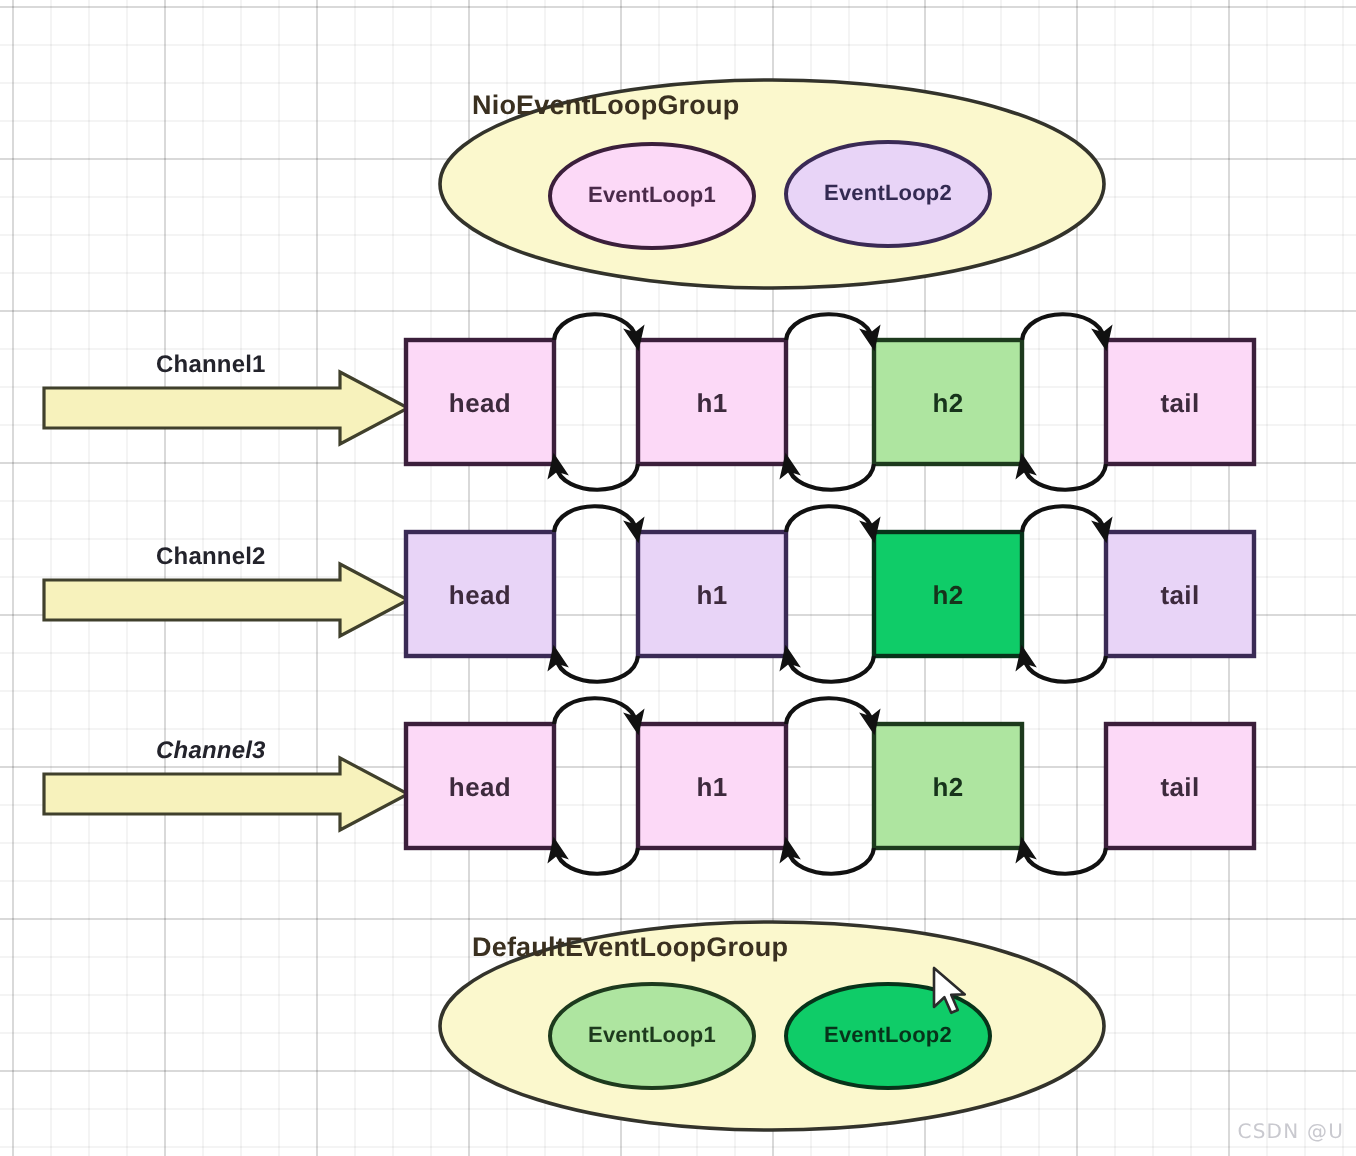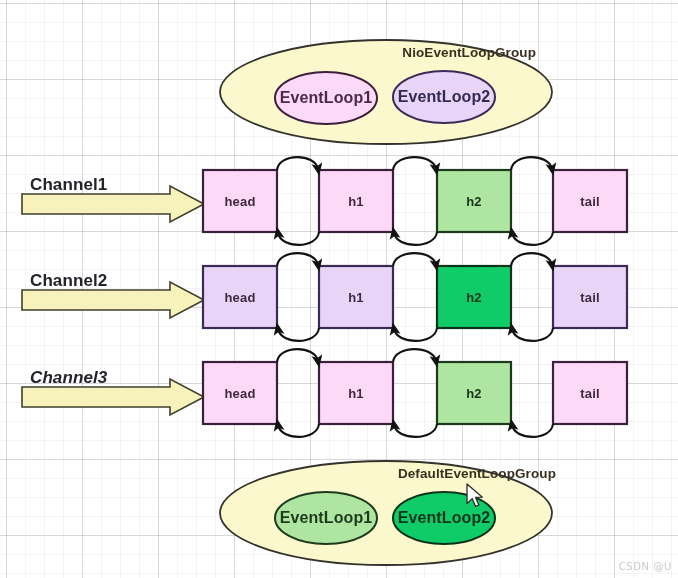--- a/index.html
+++ b/index.html
@@ -29,33 +29,34 @@
     font-weight:bold;
     color:#3d2a3d;
     pointer-events:none;
     letter-spacing:.2px;
     border-radius:20px;
   }
   .box-label{font-size:13px;}
   .h2-label{color:#17331b;}
   .ch-label{
     position:absolute;
-    font-size:17px;font-weight:bold;color:#23232b;
+    font-size:12px;font-weight:bold;color:#23232b;
     letter-spacing:.1px;
+    margin-left:48px;
   }
   .group-title{
     position:absolute;
     font-size:13.5px;font-weight:bold;color:#3a3020;
-    text-align:right;
+    text-align:left;
     letter-spacing:.1px;
   }
   .loop-label{
     position:absolute;
     display:flex;align-items:center;justify-content:center;
-    font-size:16px;font-weight:bold;
+    font-size:11px;font-weight:bold;
     letter-spacing:.1px;
   }
   .loop-pink{color:#4a2a4a;}
   .loop-purple{color:#332a52;}
   .loop-lgreen{color:#1d3a1d;}
   .loop-dgreen{color:#07331a;}
   .watermark{
     position:absolute;right:6px;bottom:6px;
     font-size:10px;color:#c9c9cf;letter-spacing:.6px;
     font-family:"DejaVu Sans", sans-serif;
@@ -130,21 +131,21 @@
   <div class="ch-label" style="left: 30px; top: 368px; font-style: italic;">Channel3</div>
   <div class="node-label box-label" style="left: 203px; top: 362px; width: 74px; height: 62px;">head</div>
   <div class="node-label box-label" style="left: 319px; top: 362px; width: 74px; height: 62px;">h1</div>
   <div class="node-label box-label h2-label" style="left: 437px; top: 362px; width: 74px; height: 62px;">h2</div>
   <div class="node-label box-label" style="left: 553px; top: 362px; width: 74px; height: 62px;">tail</div>
 
   <div class="group-title" style="left: 236px; top: 45px; width: 300px; height: 18px;">NioEventLoopGroup</div>
   <div class="loop-label loop-pink" style="left: 275px; top: 72px; width: 102px; height: 52px;">EventLoop1</div>
   <div class="loop-label loop-purple" style="left: 393px; top: 71px; width: 102px; height: 52px;">EventLoop2</div>
 
-  <div class="group-title" style="left: 236px; top: 466px; width: 300px; height: 18px; padding-left: 20px;">DefaultEventLoopGroup</div>
+  <div class="group-title" style="left: 236px; top: 466px; width: 300px; height: 18px;">DefaultEventLoopGroup</div>
   <div class="loop-label loop-lgreen" style="left: 275px; top: 492px; width: 102px; height: 52px;">EventLoop1</div>
   <div class="loop-label loop-dgreen" style="left: 393px; top: 492px; width: 102px; height: 52px;">EventLoop2</div>
 
   <svg class="cursor" width="20" height="28" viewBox="0 0 20 28" xmlns="http://www.w3.org/2000/svg" style="left: 466px; top: 483px;">
     <path d="M1,1 L1,20.5 L6.2,15.6 L9.6,23.4 L12.9,22 L9.6,14.4 L16.4,14.2 Z" fill="#ffffff" stroke="#2b2b2b" stroke-width="1.3" stroke-linejoin="round"></path>
   </svg>
 
   <div class="watermark">CSDN @U</div>
 </div>
 

